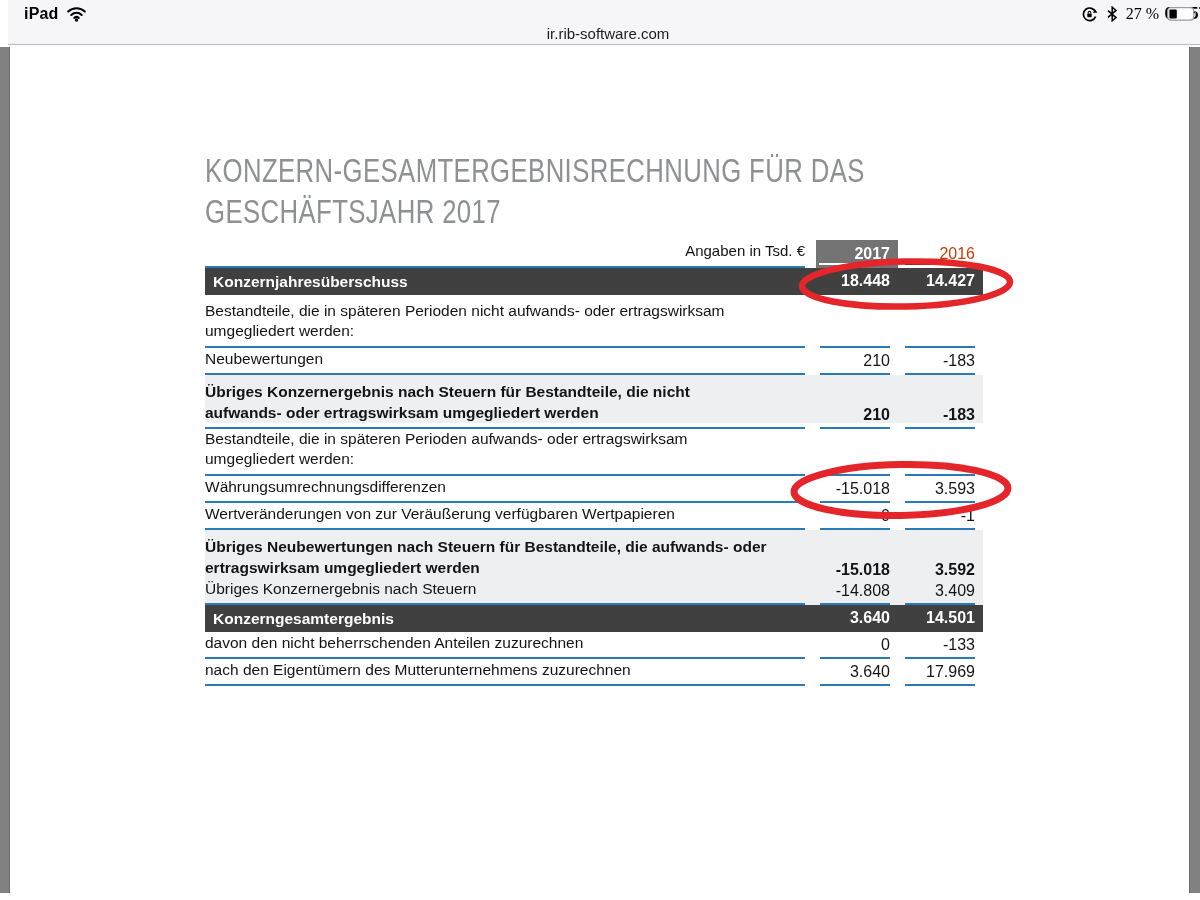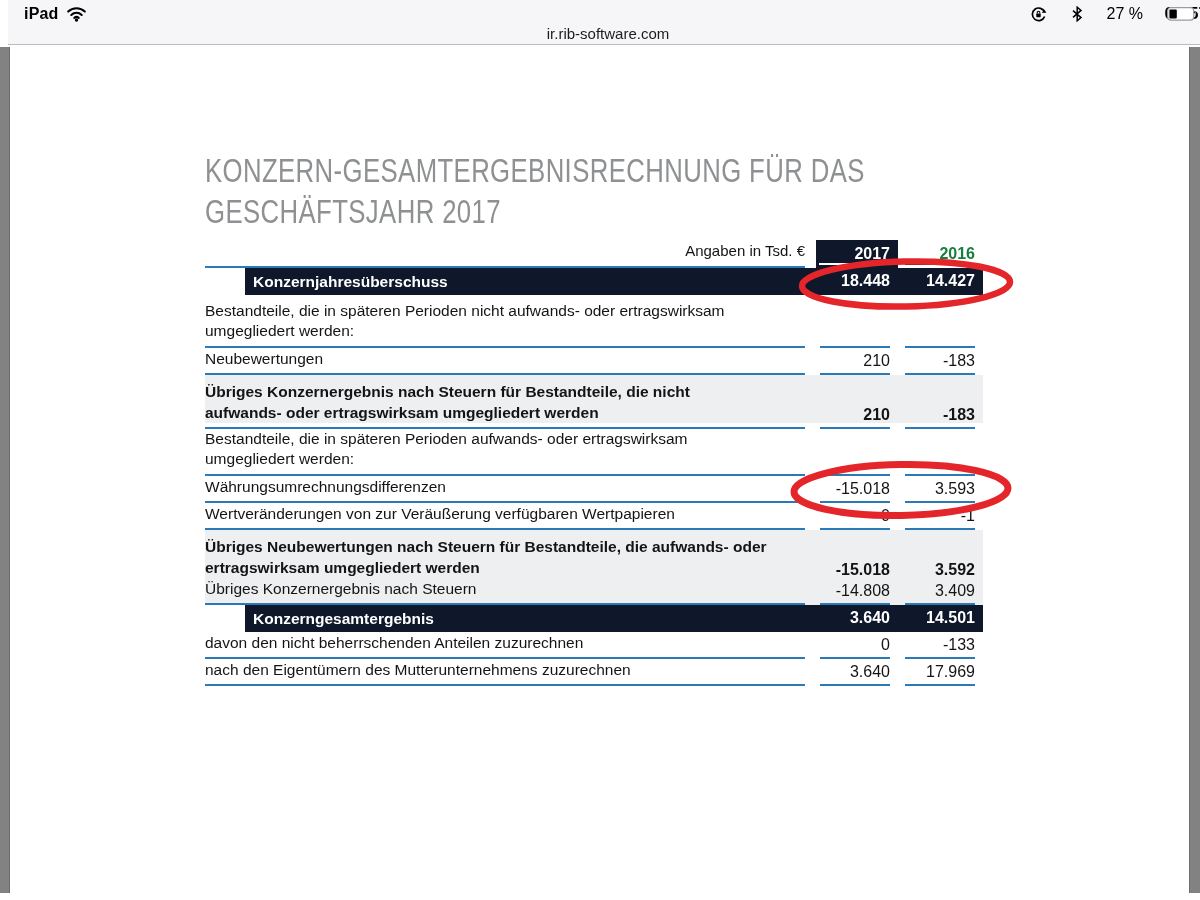--- a/index.html
+++ b/index.html
@@ -7,21 +7,21 @@
   body { font-family:"Liberation Sans","DejaVu Sans",sans-serif; background:#fff; }
   #screen { position:relative; width:1200px; height:900px; background:#fff; }
 
   
   #chrome { position:absolute; top:0; left:0; width:1200px; height:45px;
             background:#f6f6f8; border-bottom:1px solid #bcbcbc; z-index:30;margin-left:8px; }
   #status-left { position:absolute; left:16px; top:5px; display:flex; align-items:center; gap:7px; }
   #carrier { font-size:16px; font-weight:600; color:#000; letter-spacing:.2px; }
   #clock { position:absolute; top:4px; left:0; width:100%; text-align:right;
            font-size:17px; font-weight:700; color:#000; }
-  #status-right { position:absolute; right:10px; top:5px; display:flex; align-items:center; gap:24px; }
+  #status-right { position:absolute; right:10px; top:5px; display:flex; align-items:center; gap:8px;font-family:Liberation Serif, serif; }
   #battery-pct { font-size:16px; color:#000; }
   #url-row { position:absolute; top:25px; left:0; width:100%; text-align:center;
              font-size:15px; color:#1c1c1c; }
 
   
   .gutter { position:absolute; top:47px; height:846px; width:10px; background:#828282; z-index:5; }
   #gutter-left { left:0; border-right:1px solid #6d6d6d; }
   #gutter-right { right:0; border-left:1px solid #6d6d6d; width:11px; }
 
   
@@ -36,30 +36,30 @@
   .cell { border-bottom:2px solid #2b7ab8; min-width:0; }
   .label-cell { display:flex; align-items:flex-end; padding-bottom:4px; line-height:20px; }
   .num-cell  { display:flex; align-items:flex-end; justify-content:flex-end;
                padding-bottom:3px; font-size:16px; }
 
   
   .thead { height:28px; }
   .thead .cell { border-bottom:none; }
   .unit-cell { border-bottom:2px solid #2b7ab8 !important; justify-content:flex-end;
                font-size:15px; padding-bottom:5px; }
-  .head2017 { position:relative; background:#0f172a; margin-left:-4px; margin-right:-8px;
+  .head2017 { position:relative; background:#737373; margin-left:-4px; margin-right:-8px;
               color:#fff; font-weight:700; padding-right:8px; align-items:center; padding-bottom:0; }
   .head2017::after { content:""; position:absolute; left:3px; right:8px; bottom:3px;
                      height:2.5px; background:#fff; }
-  .head2016 { position:relative; font-weight:700; color:#15803d; align-items:center; padding-bottom:0; }
+  .head2016 { position:relative; font-weight:400; color:#c2410c; align-items:center; padding-bottom:0; }
   .head2016::after { content:""; position:absolute; left:0; right:0; bottom:3px;
                      height:2.5px; background:#111; }
 
   
-  .blue  { height:27px; background:#0f172a; color:#fff; font-weight:700;margin-left:40px; }
+  .blue  { height:27px; background:#404040; color:#fff; font-weight:700; }
   .blue .cell { border-bottom:none; }
   .blue .label-cell { align-items:center; padding-bottom:0; padding-left:8px; }
   .blue .num-cell  { align-items:center; padding-bottom:1px; }
   .plain { height:27px; }
   .section { height:53px; }
   .section .label-cell { flex-direction:column; align-items:flex-start;
                          justify-content:space-between; padding-top:6px; padding-bottom:5px; }
   .gray2 { height:48px; background:#edeff0; font-weight:700; }
   .gray2 .label-cell { flex-direction:column; align-items:flex-start;
                        justify-content:space-between; padding-top:6px; padding-bottom:4px; line-height:21px; }

